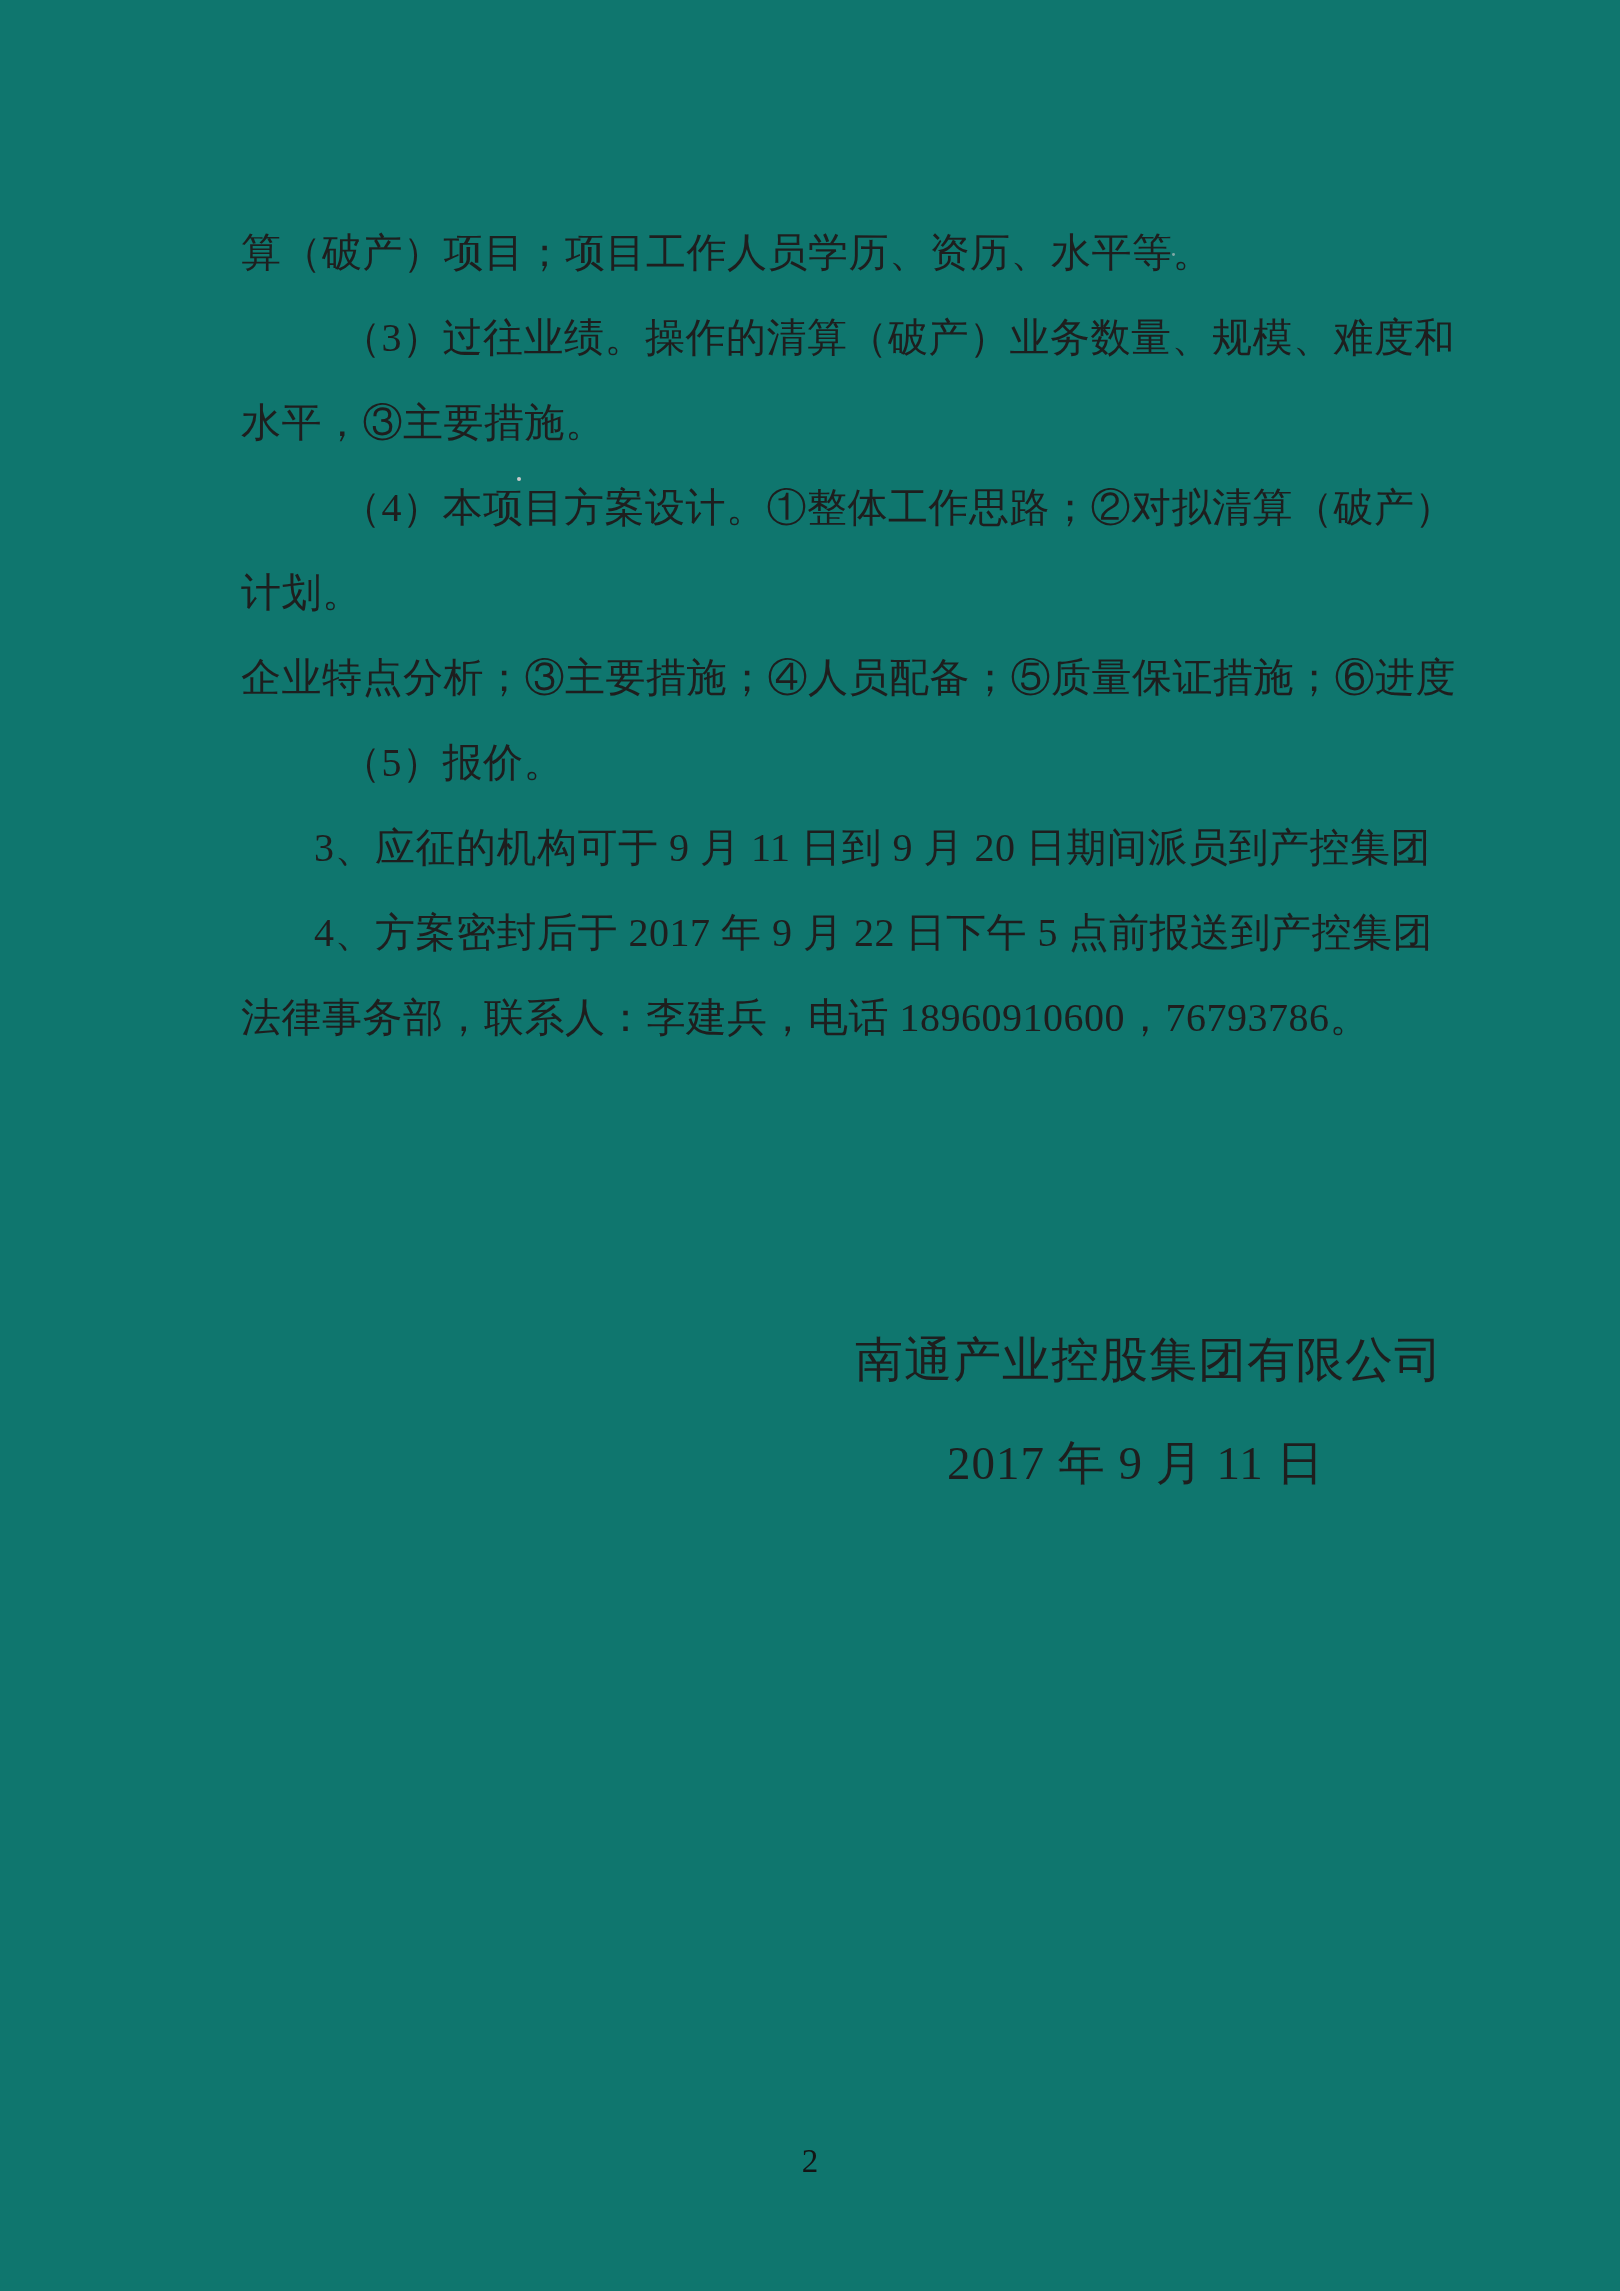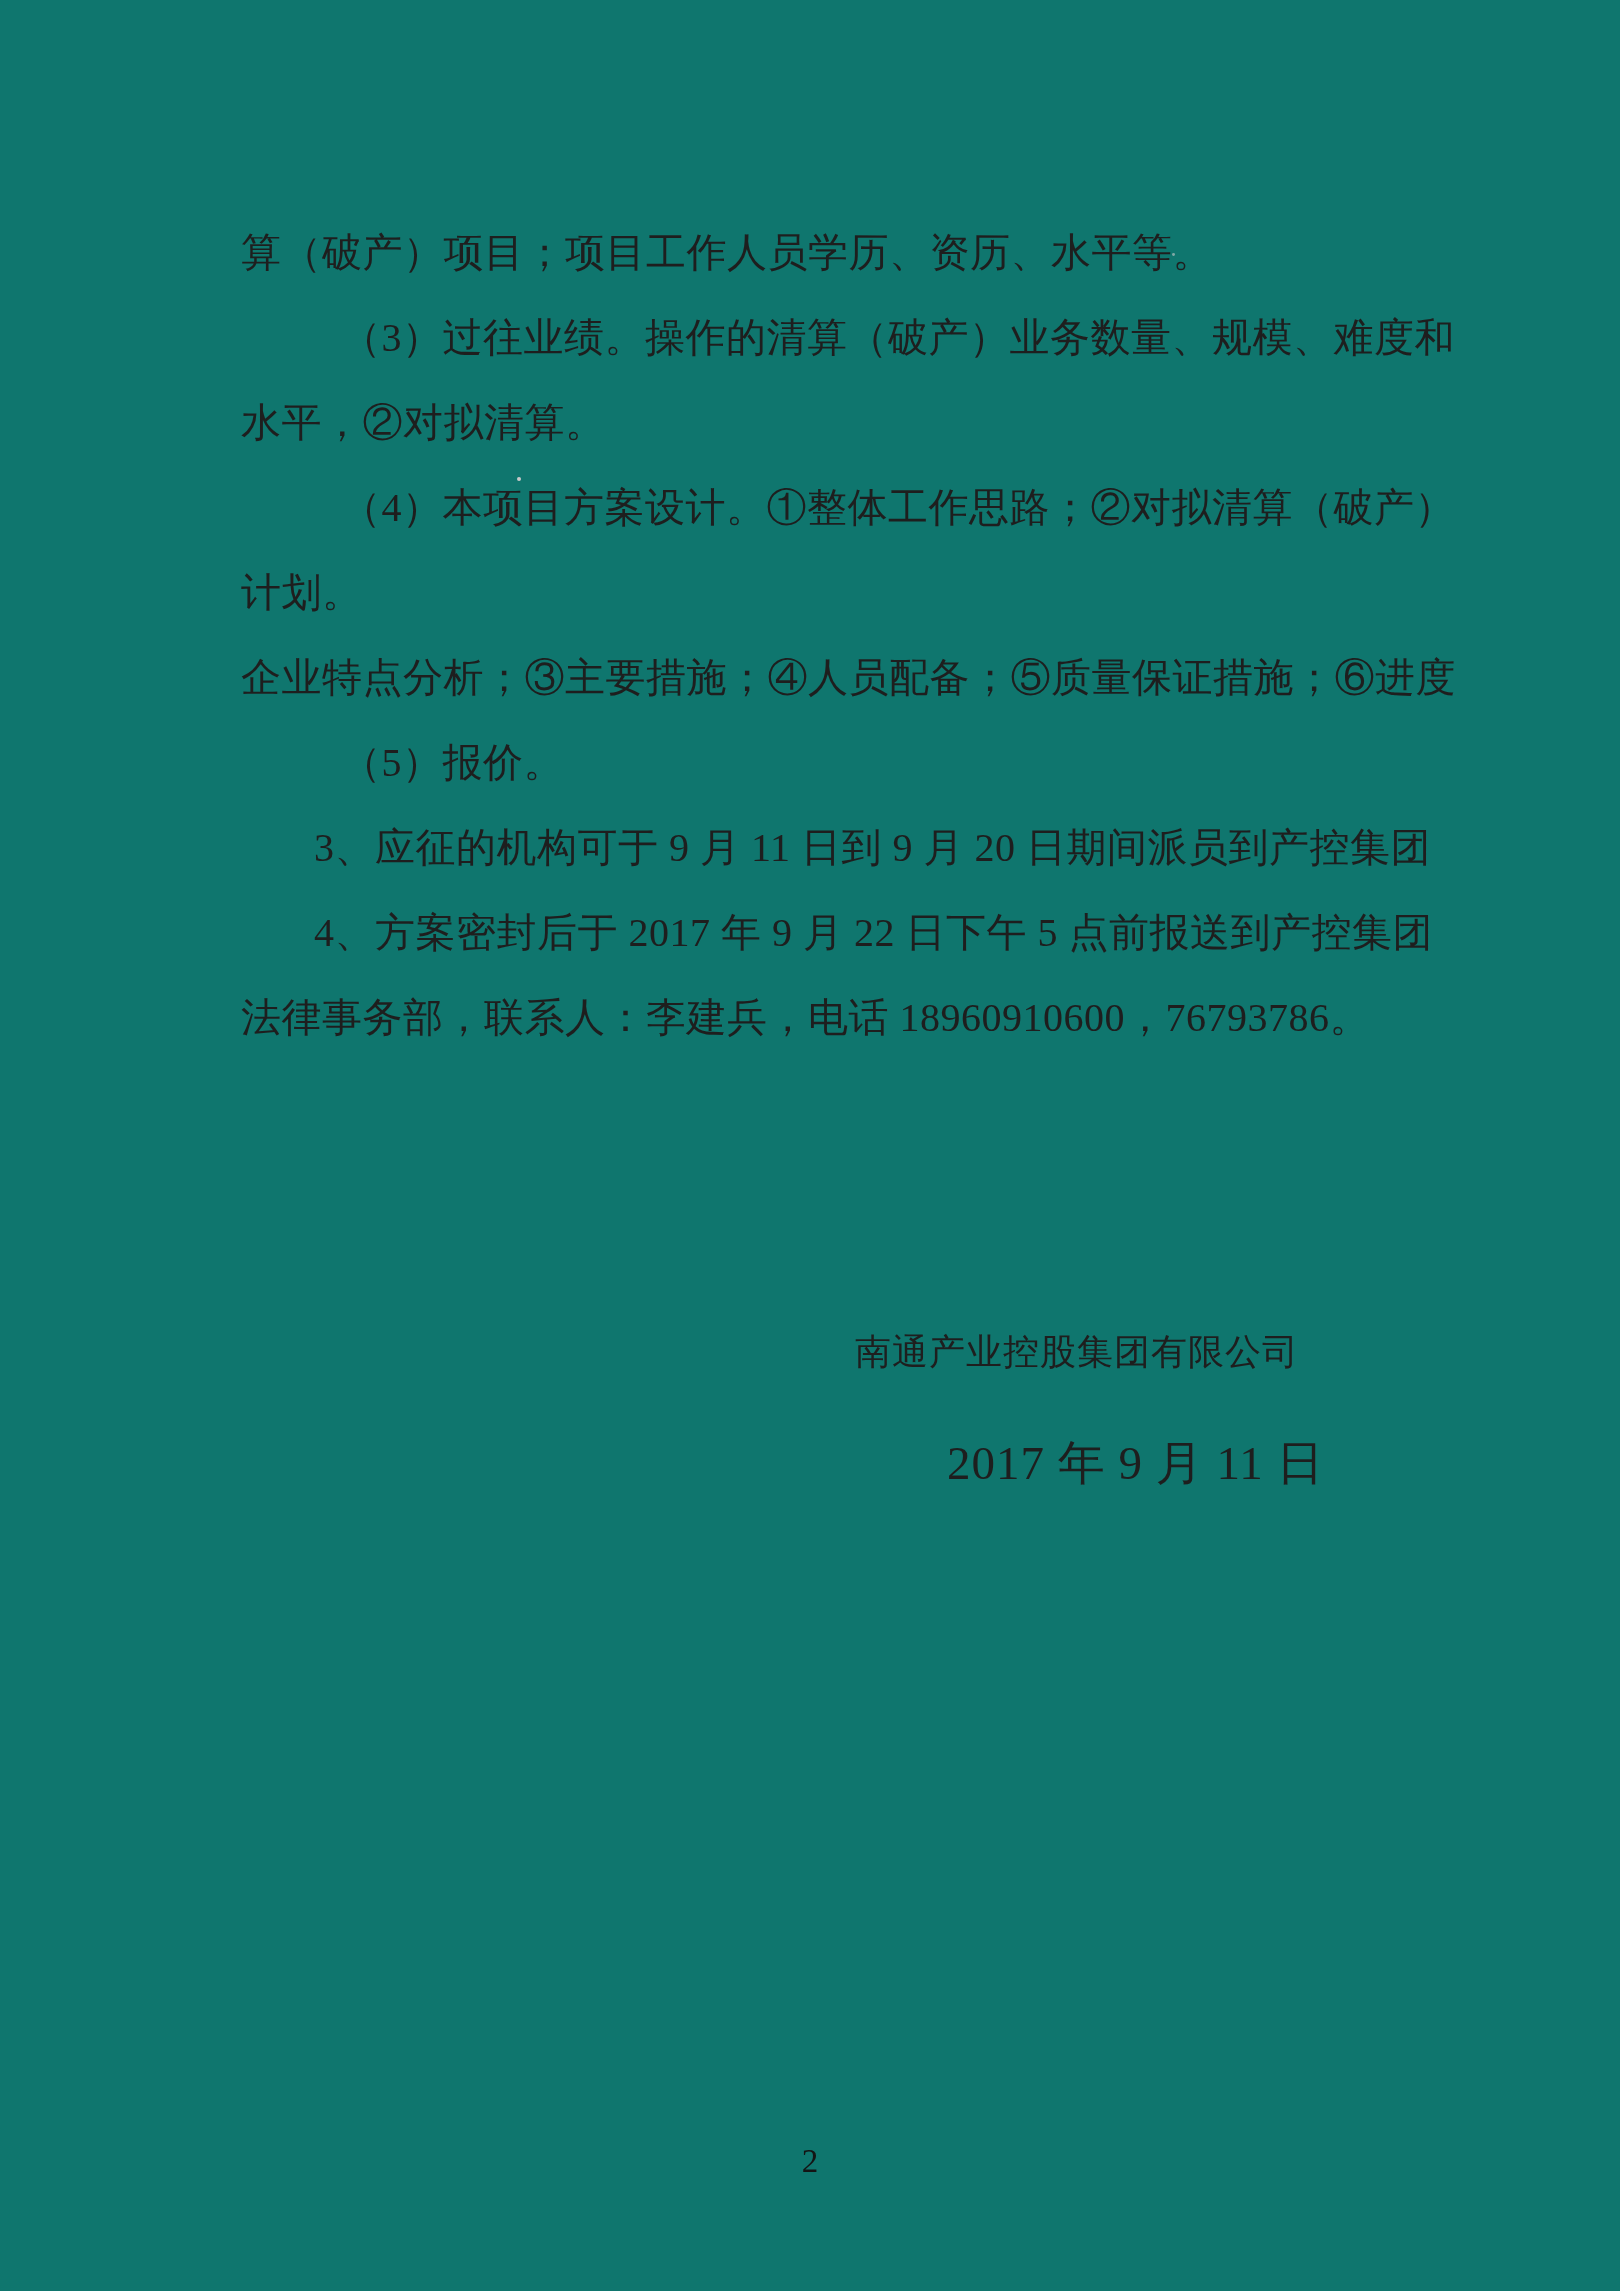--- a/index.html
+++ b/index.html
@@ -31,21 +31,21 @@
     font-size: 40px;
     white-space: nowrap;
     letter-spacing: 0.5px;
   }
   .indent-paren { padding-left: 100px; }
   .indent-num  { padding-left: 73px; }
   .signature-company {
     position: absolute;
     left: 855px;
     top: 1329px;
-    font-size: 36px;
+    font-size: 48px;
     line-height: 1.3;
     white-space: nowrap;
     letter-spacing: 1px;
   }
   .signature-date {
     position: absolute;
     left: 947px;
     top: 1433px;
     font-size: 47px;
     line-height: 1.3;
@@ -71,21 +71,21 @@
   .speck-2 { left: 1172px; top: 253px; width: 2.9px; height: 2.9px; opacity: .6; }
 </style>
 </head>
 <body>
 
 <div class="scan-page">
 
   <div class="doc-body">
     <div class="text-line">算（破产）项目；项目工作人员学历、资历、水平等。</div>
     <div class="text-line indent-paren">（3）过往业绩。操作的清算（破产）业务数量、规模、难度和</div>
-    <div class="text-line">水平，②对拟清算。</div>
+    <div class="text-line">水平，③主要措施。</div>
     <div class="text-line indent-paren">（4）本项目方案设计。①整体工作思路；②对拟清算（破产）</div>
     <div class="text-line">计划。</div>
     <div class="text-line">企业特点分析；③主要措施；④人员配备；⑤质量保证措施；⑥进度</div>
     <div class="text-line indent-paren">（5）报价。</div>
     <div class="text-line indent-num">3、应征的机构可于 9 月 11 日到 9 月 20 日期间派员到产控集团</div>
     <div class="text-line indent-num">4、方案密封后于 2017 年 9 月 22 日下午 5 点前报送到产控集团</div>
     <div class="text-line">法律事务部，联系人：李建兵，电话 18960910600，76793786。</div>
   </div>
 
   <div class="signature-company">南通产业控股集团有限公司</div>

